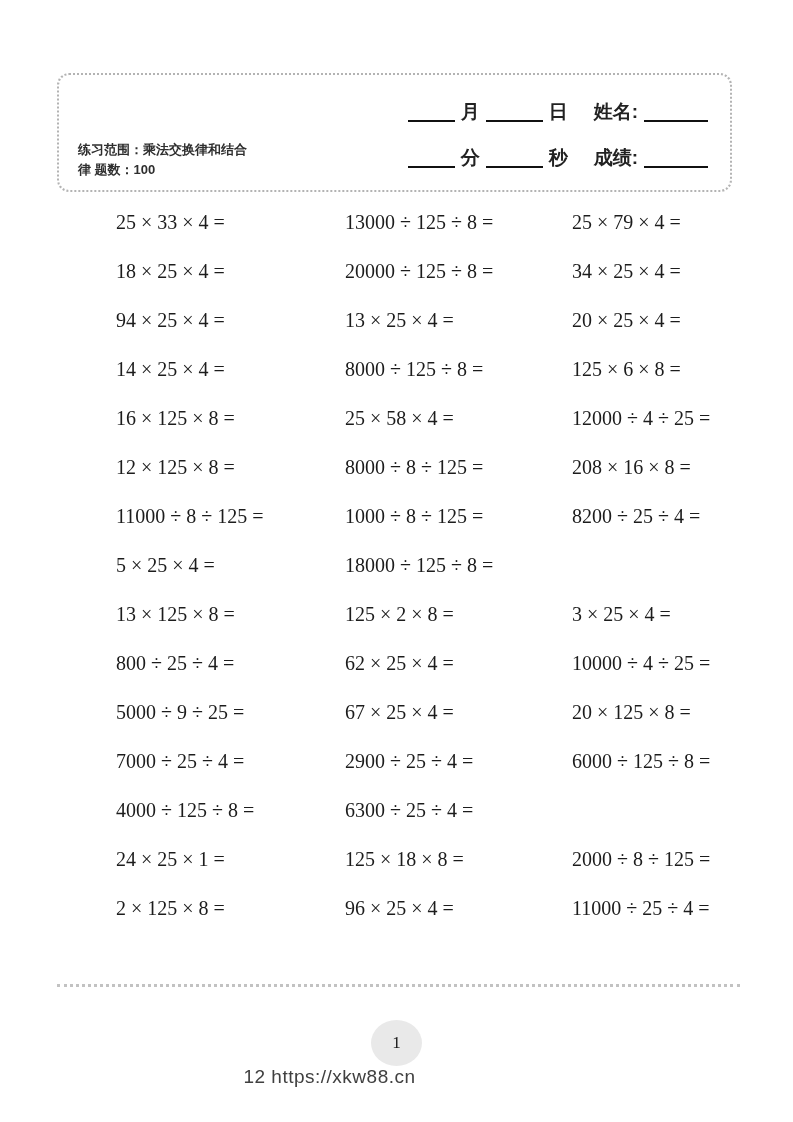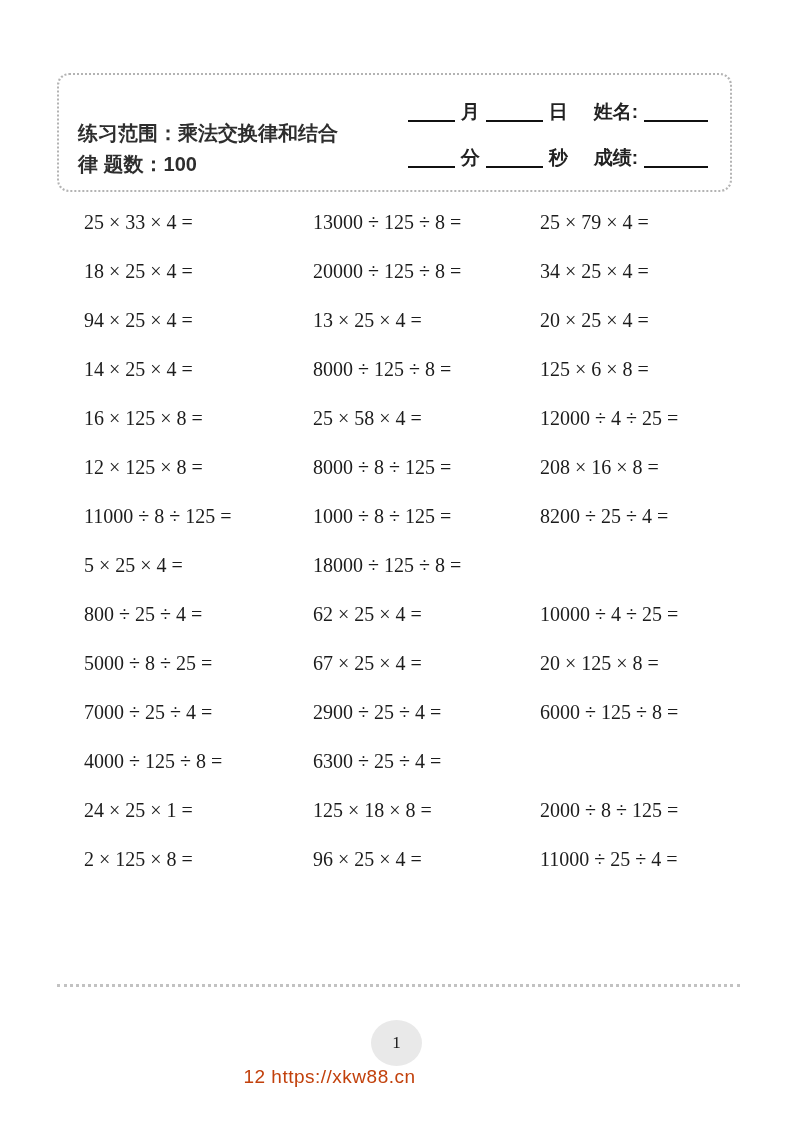--- a/index.html
+++ b/index.html
@@ -17,21 +17,21 @@
     position: absolute;
     left: 57px; top: 73px;
     width: 675px; height: 119px;
     border: 2px dotted #b3b3b3;
     border-radius: 12px;
   }
   .scope-text {
     position: absolute;
     left: 19px; bottom: 10px;
     font-family: "Liberation Sans", sans-serif;
-    font-size: 20px;
+    font-size: 13px;
     font-weight: 700;
     color: #2e2e2e;
     line-height: 1.55;
   }
   .fill-line {
     position: absolute;
     right: 22px;
     display: flex;
     align-items: flex-end;
     font-family: "Liberation Sans", sans-serif;
@@ -55,21 +55,21 @@
 
   
   .problems {
     position: absolute;
     left: 0; top: 198px;
     width: 793px;
   }
   .problem-row {
     display: grid;
     grid-template-columns: 229px 227px 253px;
-    padding-left: 84px;
+    padding-left: 116px;
     height: 49px;
     align-items: center;
   }
   .problem-cell {
     font-family: "Liberation Serif", serif;
     font-size: 20px;
     color: #1c1c1c;
     white-space: nowrap;
   }
 
@@ -93,21 +93,21 @@
     font-size: 17px;
     color: #1a1a1a;
   }
   .site-text {
     position: absolute;
     left: 0; top: 1066px;
     width: 659px;
     text-align: center;
     font-family: "Liberation Sans", sans-serif;
     font-size: 19px;
-    color: #c2410c;
+    color: #404040;
     letter-spacing: 0.5px;
   }
 </style>
 </head>
 <body>
 
 <div class="header-box">
   <div class="scope-text">
     <div>练习范围：乘法交换律和结合</div>
     <div>律 题数：100</div>
@@ -168,26 +168,31 @@
   <div class="problem-row">
     <div class="problem-cell">11000 ÷ 8 ÷ 125 =</div>
     <div class="problem-cell">1000 ÷ 8 ÷ 125 =</div>
     <div class="problem-cell">8200 ÷ 25 ÷ 4 =</div>
   </div>
   <div class="problem-row">
     <div class="problem-cell">5 × 25 × 4 =</div>
     <div class="problem-cell">18000 ÷ 125 ÷ 8 =</div>
   </div>
   <div class="problem-row">
+    <div class="problem-cell">13 × 125 × 8 =</div>
+    <div class="problem-cell">125 × 2 × 8 =</div>
+    <div class="problem-cell">3 × 25 × 4 =</div>
+  </div>
+  <div class="problem-row">
     <div class="problem-cell">800 ÷ 25 ÷ 4 =</div>
     <div class="problem-cell">62 × 25 × 4 =</div>
     <div class="problem-cell">10000 ÷ 4 ÷ 25 =</div>
   </div>
   <div class="problem-row">
-    <div class="problem-cell">5000 ÷ 8 ÷ 25 =</div>
+    <div class="problem-cell">5000 ÷ 9 ÷ 25 =</div>
     <div class="problem-cell">67 × 25 × 4 =</div>
     <div class="problem-cell">20 × 125 × 8 =</div>
   </div>
   <div class="problem-row">
     <div class="problem-cell">7000 ÷ 25 ÷ 4 =</div>
     <div class="problem-cell">2900 ÷ 25 ÷ 4 =</div>
     <div class="problem-cell">6000 ÷ 125 ÷ 8 =</div>
   </div>
   <div class="problem-row">
     <div class="problem-cell">4000 ÷ 125 ÷ 8 =</div>

